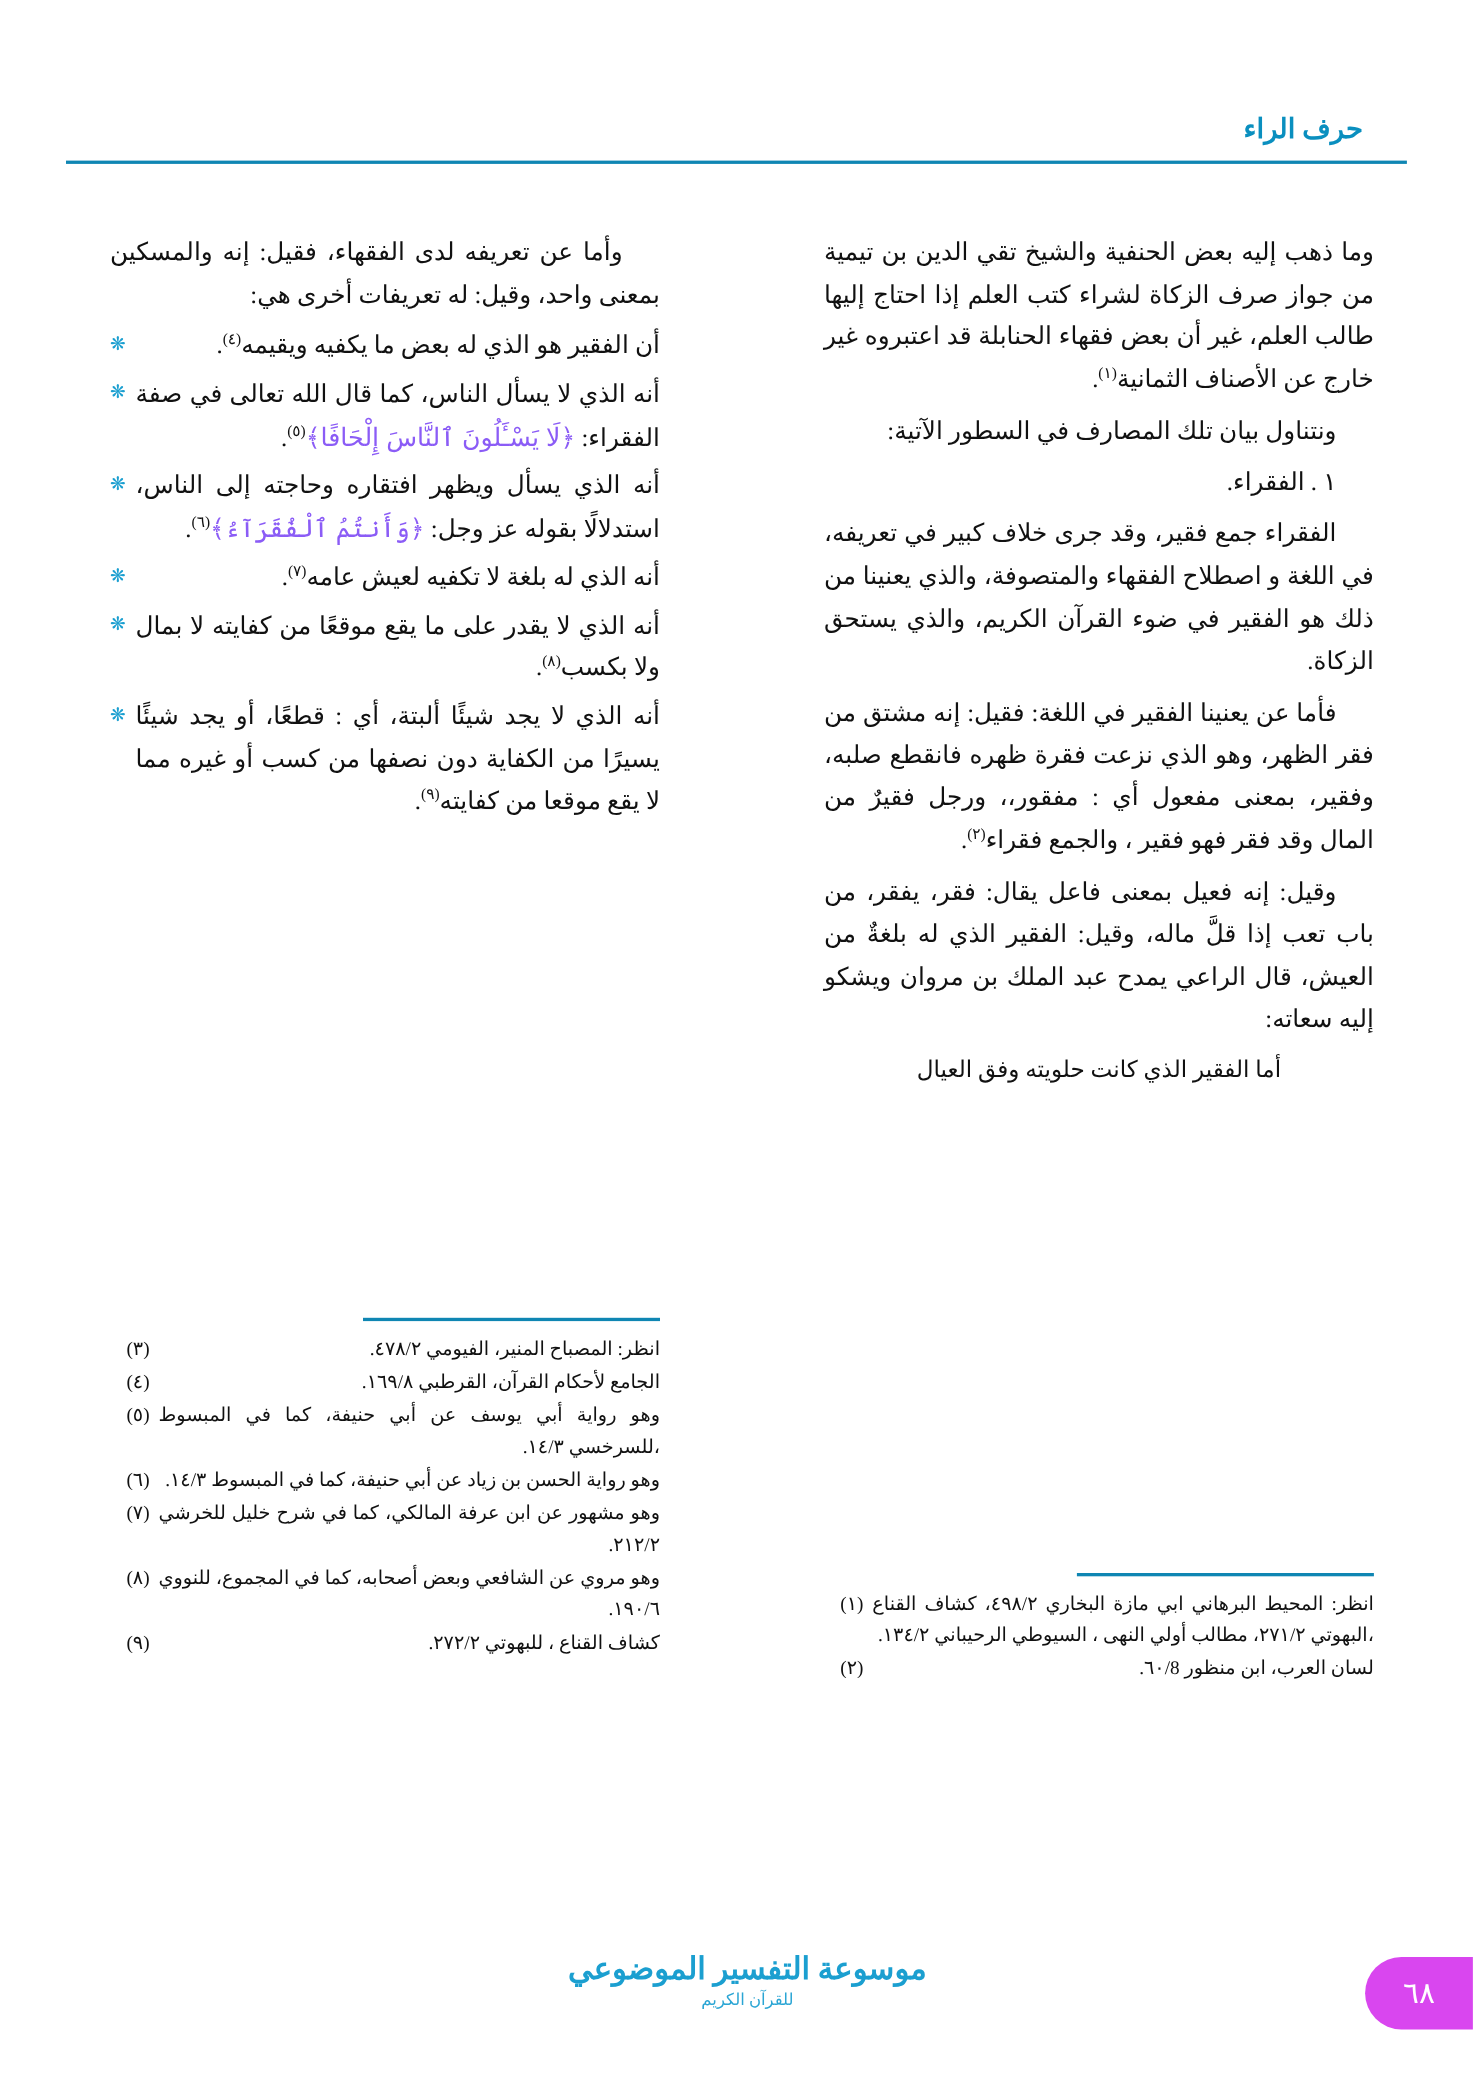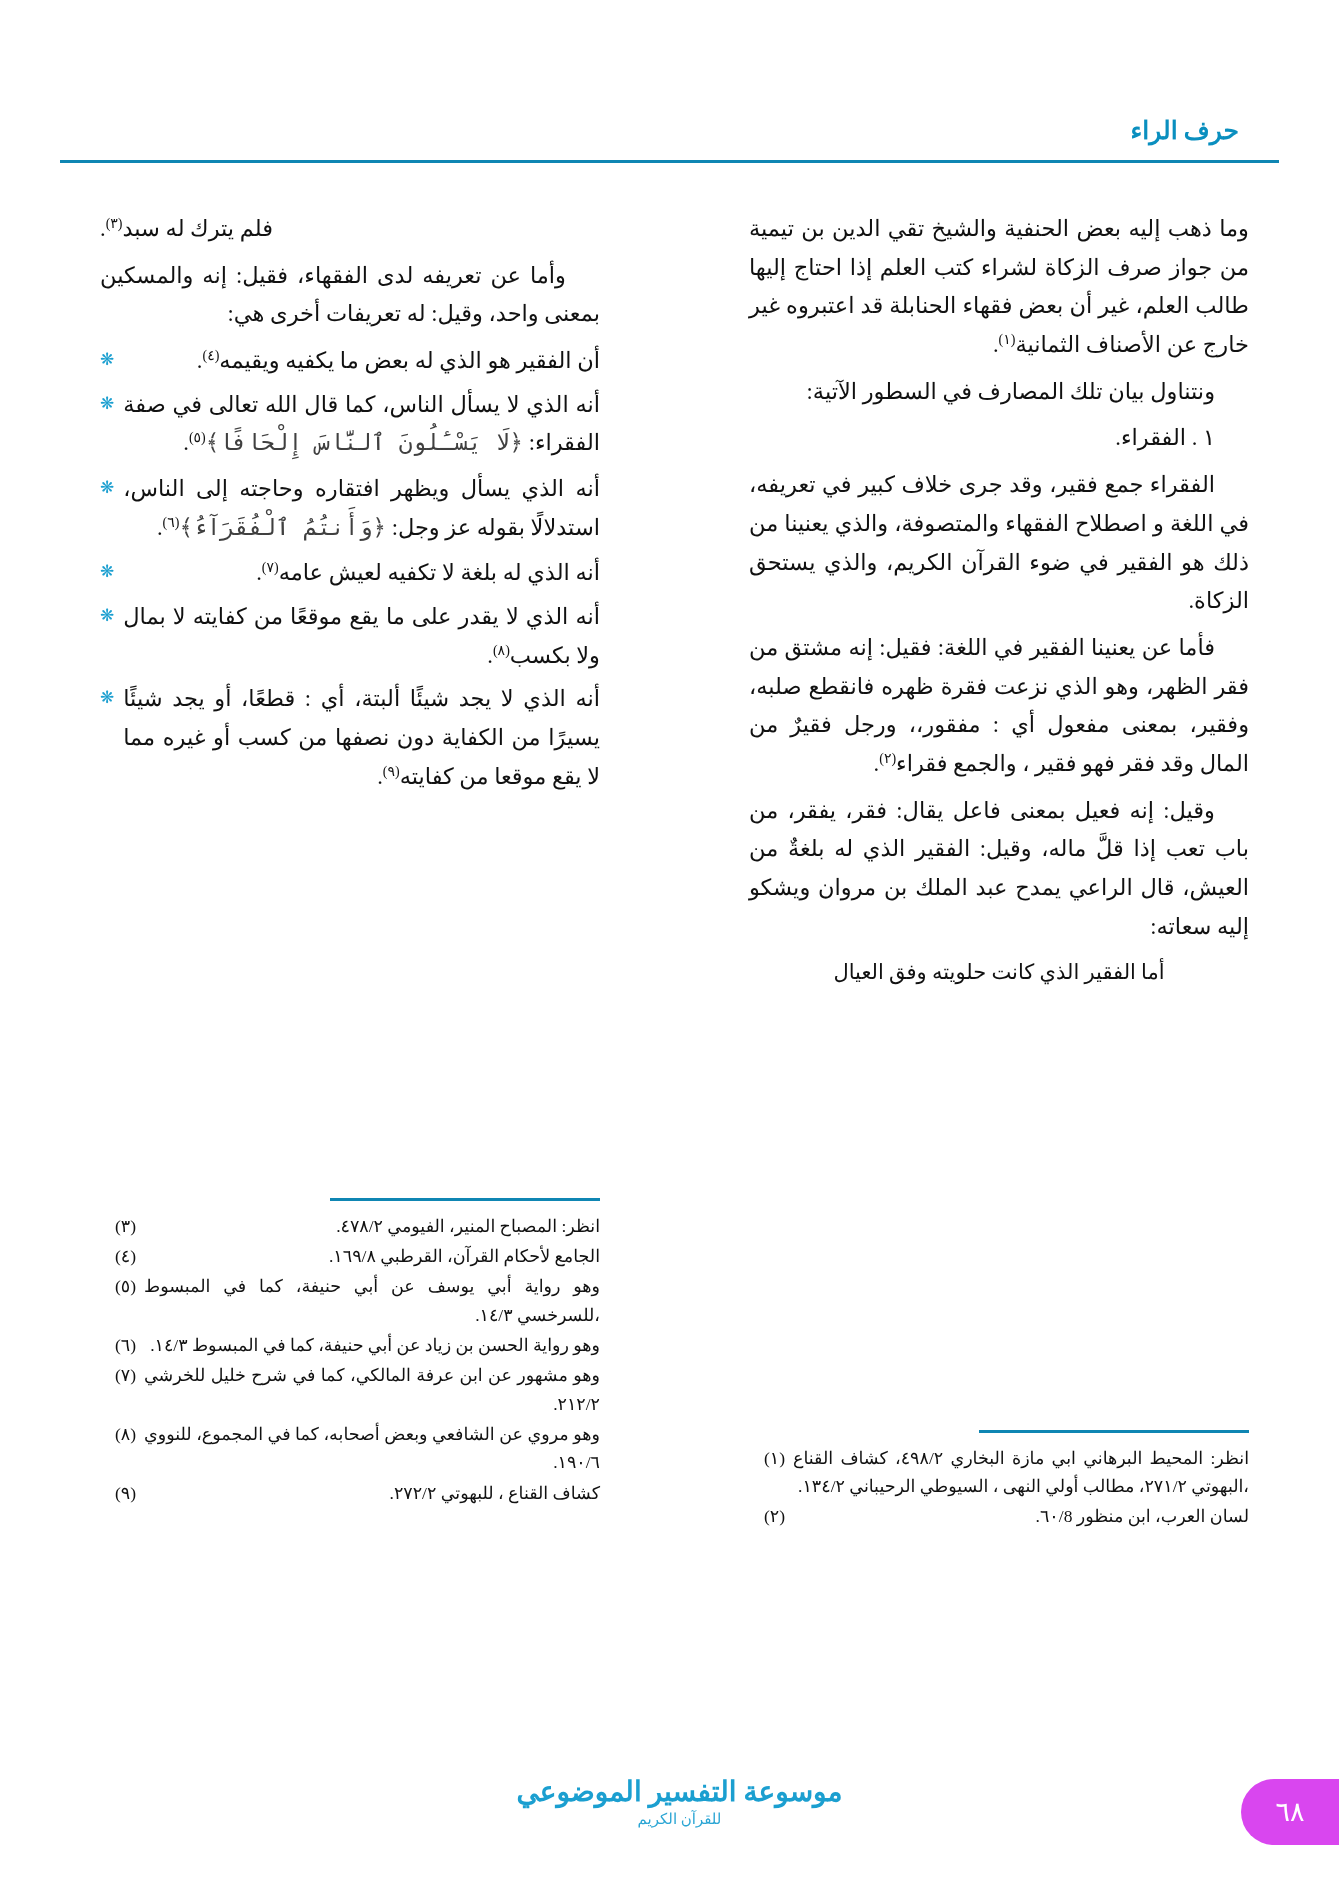--- a/index.html
+++ b/index.html
@@ -16,21 +16,21 @@
     overflow: hidden;
   }
   .page {
     position: absolute;
     inset: 0;
   }
 
   
   .header {
     position: absolute;
-    top: 110px;
+    top: 96px;
     right: 60px;
     left: 60px;
     height: 56px;
   }
   .header-title {
     position: absolute;
     right: 40px;
     top: 6px;
     color: #0a8fbf;
     font-size: 25px;
@@ -81,22 +81,22 @@
     line-height: 1.9;
     flex: 0 0 auto;
     transform: translateY(2px);
   }
   .bullet-text {
     flex: 1 1 auto;
     text-align: justify;
   }
 
   .quran {
-    color: #404040;
-    font-family: Liberation Mono, monospace;
+    color: #8b5cf6;
+    font-family: Liberation Sans, sans-serif;
     font-size: 23px;
     letter-spacing: 0px;
   }
   sup.fn {
     font-size: 14px;
     vertical-align: super;
     color: #111;
   }
 
   
@@ -190,21 +190,20 @@
     <p class="para"><span>وما ذهب إليه بعض الحنفية والشيخ تقي الدين بن تيمية من جواز صرف الزكاة لشراء كتب العلم إذا احتاج إليها طالب العلم، غير أن بعض فقهاء الحنابلة قد اعتبروه غير خارج عن الأصناف الثمانية</span><sup class="fn">(١)</sup>.</p>
     <p class="para indent">ونتناول بيان تلك المصارف في السطور الآتية:</p>
     <p class="para indent">١ . الفقراء.</p>
     <p class="para indent">الفقراء جمع فقير، وقد جرى خلاف كبير في تعريفه، في اللغة و اصطلاح الفقهاء والمتصوفة، والذي يعنينا من ذلك هو الفقير في ضوء القرآن الكريم، والذي يستحق الزكاة.</p>
     <p class="para indent"><span>فأما عن يعنينا الفقير في اللغة: فقيل: إنه مشتق من فقر الظهر، وهو الذي نزعت فقرة ظهره فانقطع صلبه، وفقير، بمعنى مفعول أي : مفقور،، ورجل فقيرٌ من المال وقد فقر فهو فقير ، والجمع فقراء</span><sup class="fn">(٢)</sup>.</p>
     <p class="para indent">وقيل: إنه فعيل بمعنى فاعل يقال: فقر، يفقر، من باب تعب إذا قلَّ ماله، وقيل: الفقير الذي له بلغةٌ من العيش، قال الراعي يمدح عبد الملك بن مروان ويشكو إليه سعاته:</p>
     <p class="poetry">أما الفقير الذي كانت حلويته وفق العيال</p>
   </div>
 
   <div class="col col-left">
-    <p class="para" style="text-align:left;"><span>فلم يترك له سبد</span><sup class="fn">(٣)</sup>.</p>
     <p class="para indent">وأما عن تعريفه لدى الفقهاء، فقيل: إنه والمسكين بمعنى واحد، وقيل: له تعريفات أخرى هي:</p>
 
     <div class="bullet-item">
       <span class="bullet-mark">❋</span>
       <span class="bullet-text"><span>أن الفقير هو الذي له بعض ما يكفيه ويقيمه</span><sup class="fn">(٤)</sup><span>.</span></span>
     </div>
 
     <div class="bullet-item">
       <span class="bullet-mark">❋</span>
       <span class="bullet-text"><span>أنه الذي لا يسأل الناس، كما قال الله تعالى في صفة الفقراء: </span><span class="quran">﴿لَا يَسْـَٔلُونَ ٱلنَّاسَ إِلْحَافًا﴾</span><sup class="fn">(٥)</sup><span>.</span></span>

